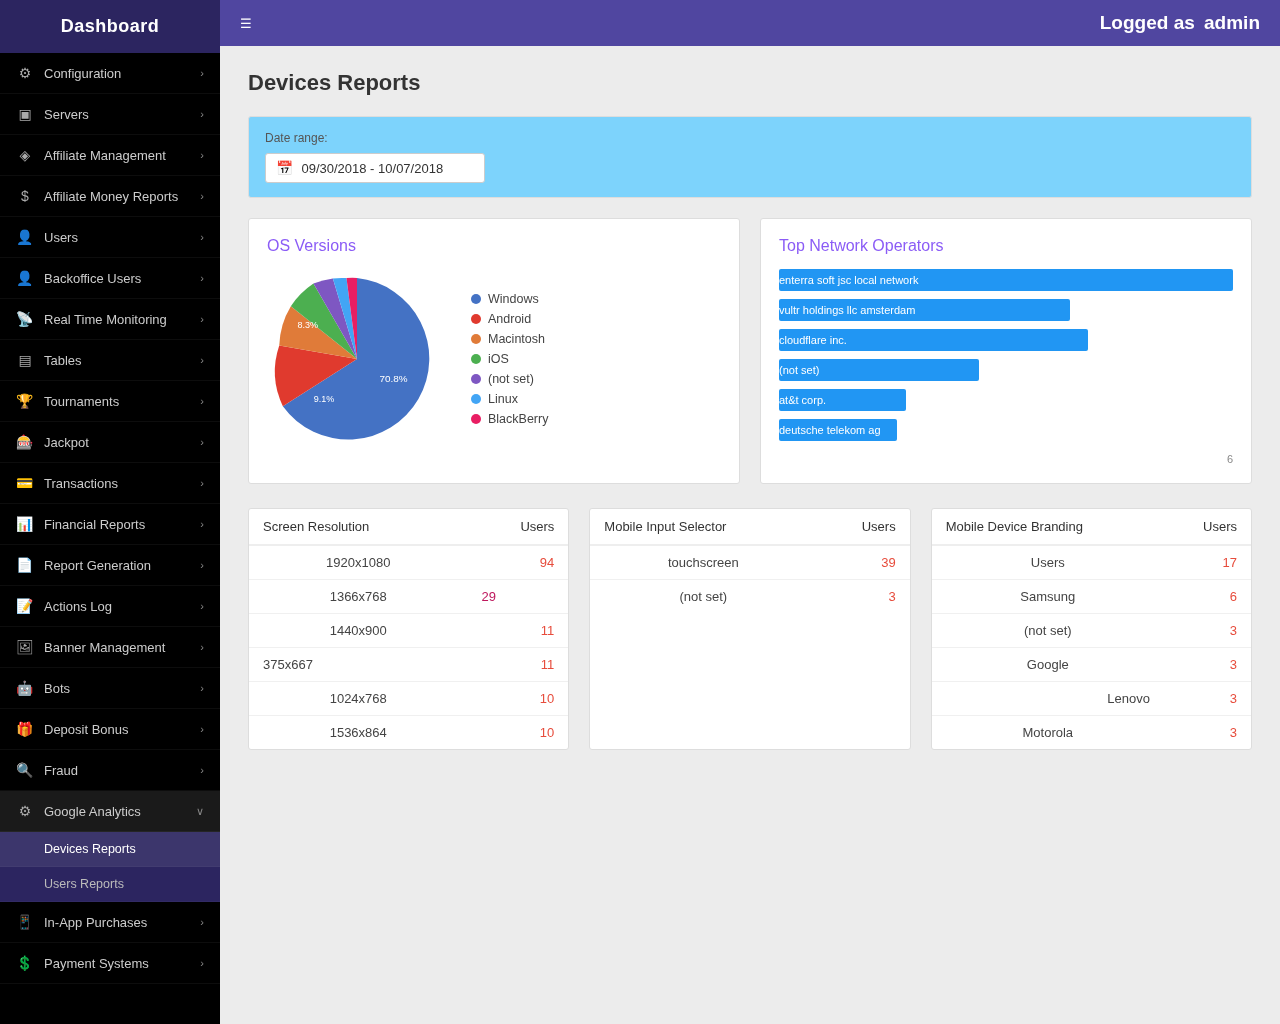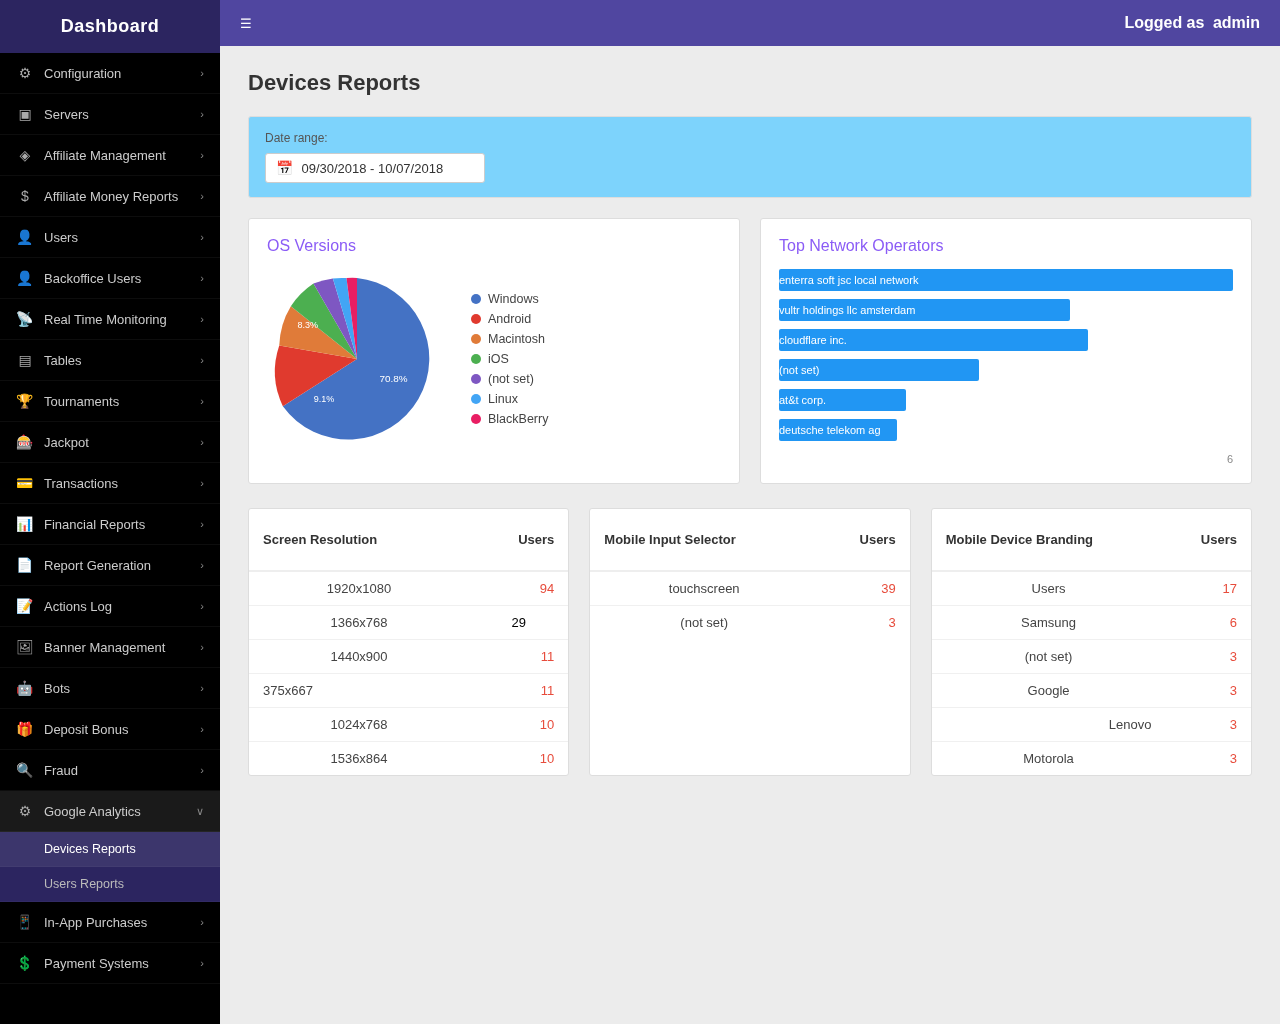--- a/index.html
+++ b/index.html
@@ -60,21 +60,21 @@
     #topbar {
       background: #5046a0;
       padding: 0 20px;
       height: 46px;
       display: flex;
       align-items: center;
       justify-content: space-between;
       color: #fff;
       flex-shrink: 0;
     }
-    #topbar-right { font-size: 16px; }
+    #topbar-right { font-size: 19px; }
     #topbar-right span { font-weight: bold; }
 
     #content {
       flex: 1;
       overflow-y: auto;
       padding: 24px 28px;
       background: #ececec;
     }
     #page-title {
       font-size: 22px;
@@ -166,24 +166,24 @@
       border: 1px solid #ddd;
       border-radius: 3px;
       flex: 1;
       overflow: hidden;
     }
     .data-table {
       width: 100%;
       border-collapse: collapse;
     }
     .data-table th {
-      padding: 23px 14px;
+      padding: 10px 14px;
       text-align: left;
       font-size: 13px;
-      font-weight: 700;
+      font-weight: 400;
       color: #333;
       border-bottom: 2px solid #eee;
       white-space: nowrap;
     }
     .data-table th.right, .data-table td.right { text-align: right; }
     .data-table td {
       padding: 9px 14px;
       font-size: 13px;
       color: #444;
       border-bottom: 1px solid #f0f0f0;
@@ -477,21 +477,21 @@
               <th class="right">Users</th>
             </tr>
           </thead>
           <tbody id="screen-resolution-tbody">
           <tr>
                 <td style="text-align:center">1920x1080</td>
                 <td style="text-align:right;color:#e74c3c">94</td>
               </tr>
               <tr>
                 <td style="text-align:center">1366x768</td>
-                <td style="text-align:center;color:#000000">29</td>
+                <td style="text-align:left;color:#be185d">29</td>
               </tr>
               <tr>
                 <td style="text-align:center">1440x900</td>
                 <td style="text-align:right;color:#e74c3c">11</td>
               </tr>
               <tr>
                 <td style="text-align:left">375x667</td>
                 <td style="text-align:right;color:#e74c3c">11</td>
               </tr>
               <tr>

